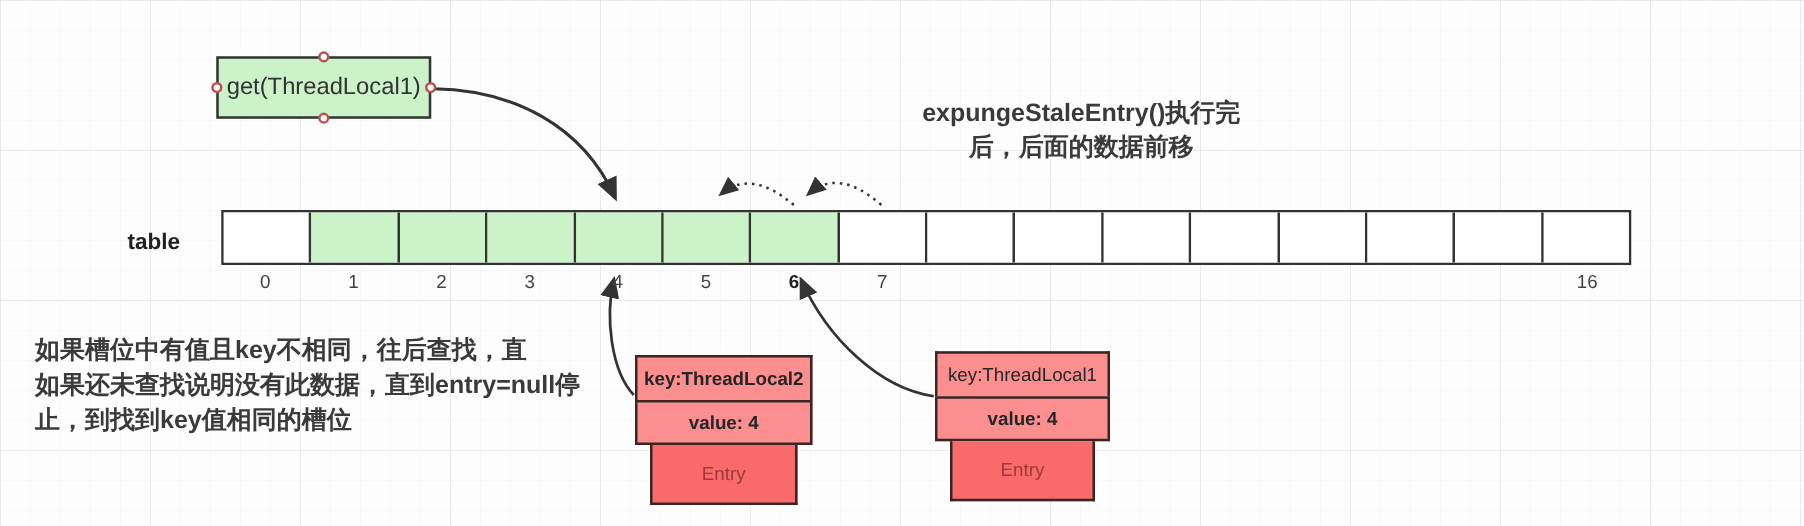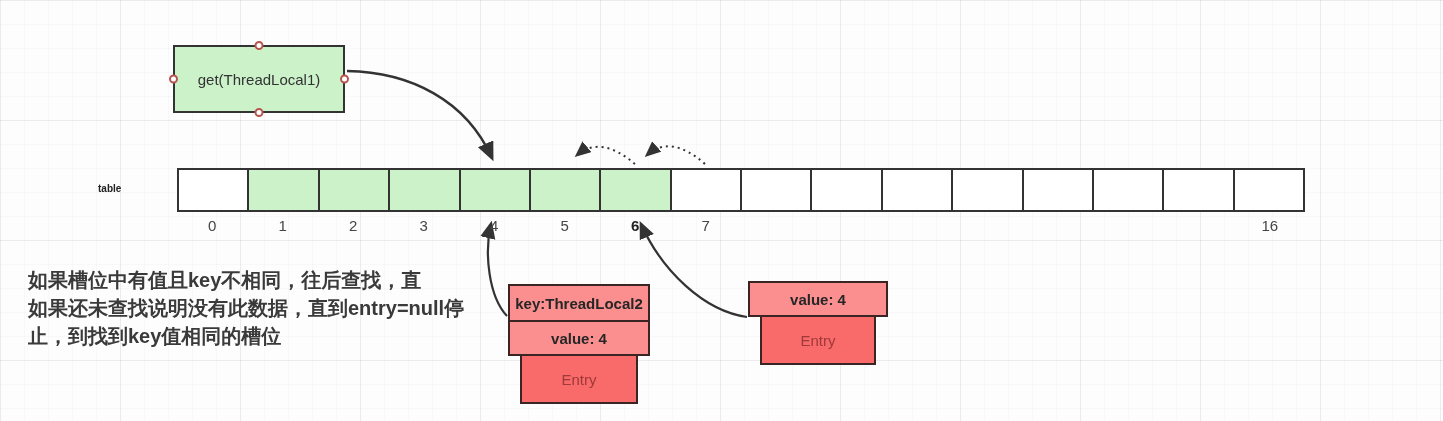--- a/index.html
+++ b/index.html
@@ -24,25 +24,25 @@
       linear-gradient(rgba(0,0,0,0.05) 1px, transparent 1px),
       linear-gradient(90deg, rgba(0,0,0,0.05) 1px, transparent 1px),
       linear-gradient(rgba(0,0,0,0.018) 1px, transparent 1px),
       linear-gradient(90deg, rgba(0,0,0,0.018) 1px, transparent 1px);
     background-size:120px 120px,120px 120px,24px 24px,24px 24px;
   }
   svg.overlay{position:absolute;left:0;top:0;pointer-events:none;}
 
   
   .get-box{
-    position:absolute;left:173px;top:45px;width:172px;height:68px;
+    position:absolute;left:173px;top:45px;width:172px;height:50px;
     background:var(--green-fill);
     border:2px solid var(--green-border);
     display:flex;align-items:center;justify-content:center;
-    font-size:15px;color:#333;
+    font-size:19px;color:#333;
   }
   .handle{
     position:absolute;width:9px;height:9px;border-radius:50%;
     background:#fff;border:2px solid var(--handle-border);
   }
   .handle.h-top{left:50%;top:-6px;transform:translateX(-50%);}
   .handle.h-bottom{left:50%;bottom:-6px;transform:translateX(-50%);}
   .handle.h-left{left:-6px;top:50%;transform:translateY(-50%);}
   .handle.h-right{right:-6px;top:50%;transform:translateY(-50%);}
 
@@ -60,22 +60,22 @@
 
   
   .array{
     position:absolute;left:177px;top:168px;width:1128px;height:44px;
     display:flex;border:2px solid var(--line);background:#fff;
   }
   .cell{flex:1;border-right:2px solid var(--line);background:#ffffff;}
   .cell:last-child{border-right:none;}
   .cell.filled{background:var(--green-fill);}
   .table-label{
-    position:absolute;left:98px;top:183px;width:60px;
-    font-size:10px;font-weight:bold;color:#222;text-align:left;
+    position:absolute;left:84px;top:183px;width:60px;
+    font-size:18px;font-weight:bold;color:#222;text-align:right;
   }
   .idx{
     position:absolute;top:217px;transform:translateX(-50%);
     font-size:15px;color:#444;
   }
   .idx.bold{font-weight:bold;color:#222;}
 
   
   .entry-box{position:absolute;width:142px;}
   .entry-box .row{
@@ -115,20 +115,24 @@
   </svg>
 
   <div class="get-box">
     <span>get(ThreadLocal1)</span>
     <span class="handle h-top"></span>
     <span class="handle h-bottom"></span>
     <span class="handle h-left"></span>
     <span class="handle h-right"></span>
   </div>
 
+  <div class="title">
+    <div>expungeStaleEntry()执行完</div>
+    <div>后，后面的数据前移</div>
+  </div>
 
   <div class="table-label">table</div>
   <div class="array" id="array">
       <div class="cell"></div>
       <div class="cell filled"></div>
       <div class="cell filled"></div>
       <div class="cell filled"></div>
       <div class="cell filled"></div>
       <div class="cell filled"></div>
       <div class="cell filled"></div>
@@ -160,17 +164,18 @@
     <div>止，到找到key值相同的槽位</div>
   </div>
 
   <div class="entry-box entry-a">
     <div class="row key bold">key:ThreadLocal2</div>
     <div class="row bold">value: 4</div>
     <div class="tag">Entry</div>
   </div>
 
   <div class="entry-box entry-b">
+    <div class="row key">key:ThreadLocal1</div>
     <div class="row bold">value: 4</div>
     <div class="tag">Entry</div>
   </div>
 
 </div>
 
 </body></html>

